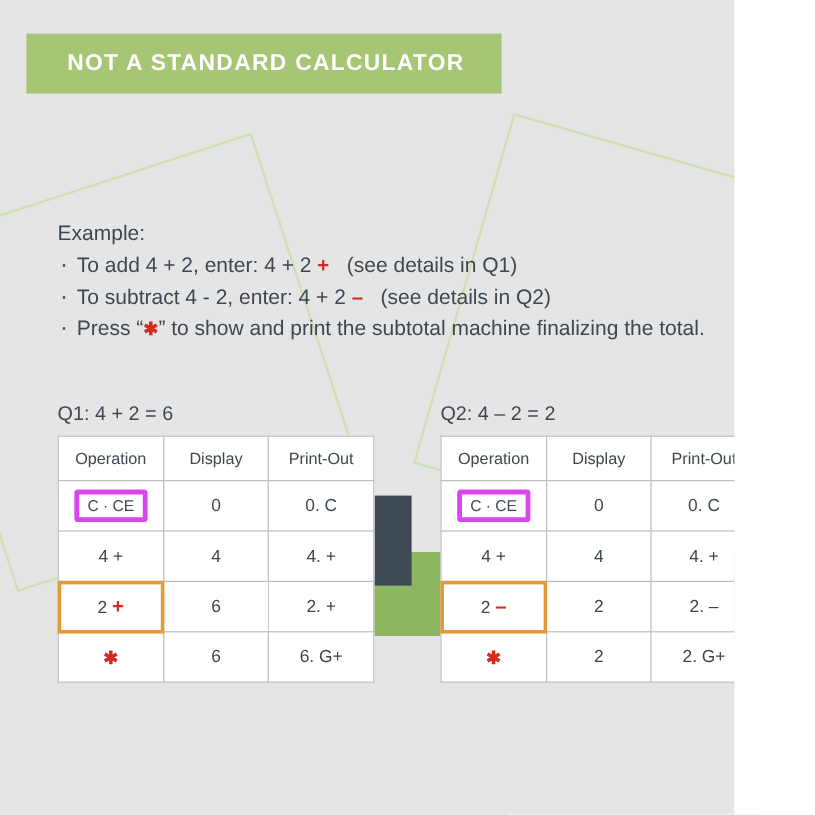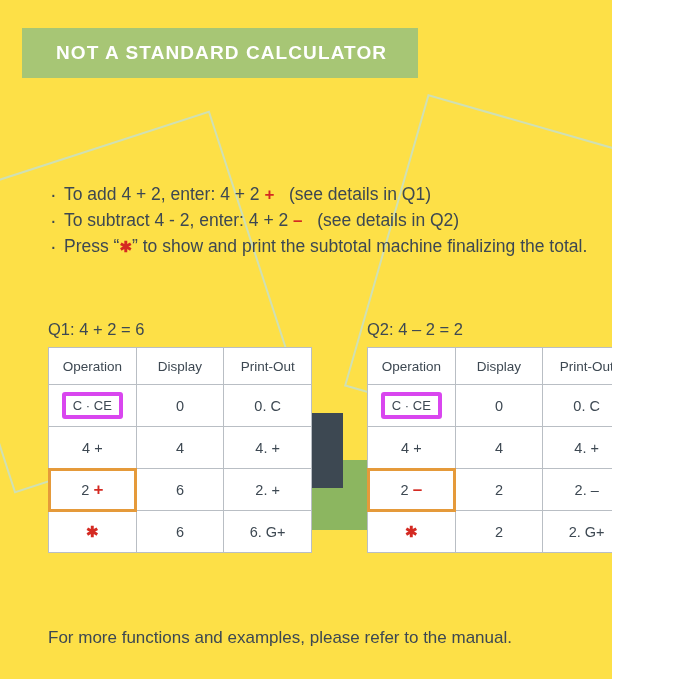--- a/index.html
+++ b/index.html
@@ -11,21 +11,21 @@
     height: 679px;
     background: #ffffff;
     font-family: "Liberation Sans", sans-serif;
     color: #3d4852;
     overflow: hidden;
   }
   .page {
     position: relative;
     width: 612px;
     height: 679px;
-    background: #fde047;
+    background: #e5e5e5;
     overflow: hidden;
   }
 
   
   .deco {
     position: absolute;
     pointer-events: none;
   }
   .deco-outline-1 {
     left: -40px;
@@ -122,21 +122,21 @@
     font-weight: bold;
     display: inline-block;
   }
   .plus-glyph { font-size: 17px; letter-spacing: 0; }
   .minus-glyph { font-size: 17px; }
   .star-glyph { font-size: 15px; }
 
   
   .table-block {
     position: absolute;
-    top: 320px;
+    top: 336px;
   }
   .table-block.left { left: 48px; }
   .table-block.right { left: 367px; }
   .table-caption {
     font-size: 16.5px;
     color: #3d4852;
     margin-bottom: 8px;
   }
   table.calc {
     border-collapse: collapse;
@@ -192,20 +192,21 @@
   <div class="deco deco-outline-2"></div>
   <div class="deco deco-green-mid"></div>
   <div class="deco deco-green-right"></div>
   <div class="deco deco-dark-block"></div>
 
   <div class="eyebrow">NOT A STANDARD CALCULATOR</div>
   <div class="headline">
   </div>
 
   <div class="example">
+    <div class="lead">Example:</div>
     <ul class="bullets">
       <li>
         <span>To add 4 + 2, enter: 4 + 2</span>
         <span class="plus-glyph">+</span>
         &nbsp;
         <span>(see details in Q1)</span>
       </li>
       <li>
         <span>To subtract 4 - 2, enter: 4 + 2</span>
         <span class="minus-glyph">–</span>
@@ -281,15 +282,14 @@
         </tr>
         <tr>
           <td><span class="star-glyph">✱</span></td>
           <td>2</td>
           <td>2. G+</td>
         </tr>
       </tbody>
     </table>
   </div>
 
-  <div class="footer">For more functions and examples, please refer to the manual.</div>
 
 </div>
 
 </body></html>

